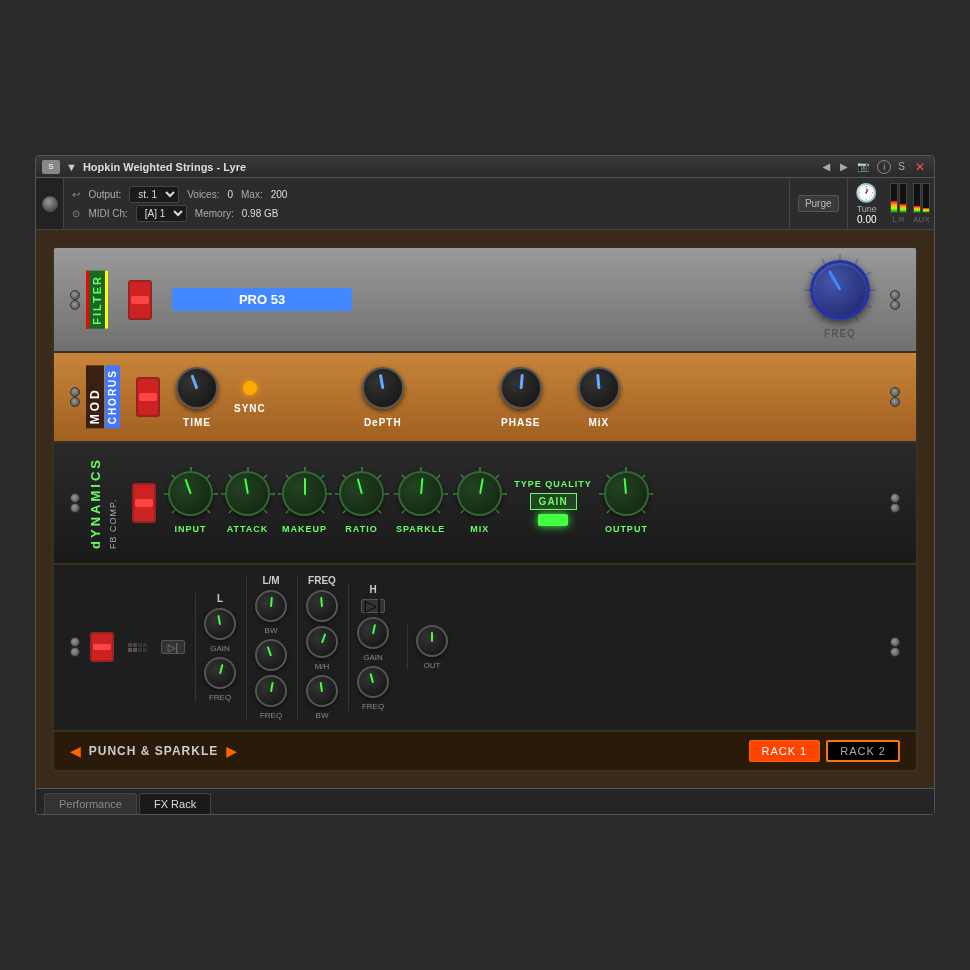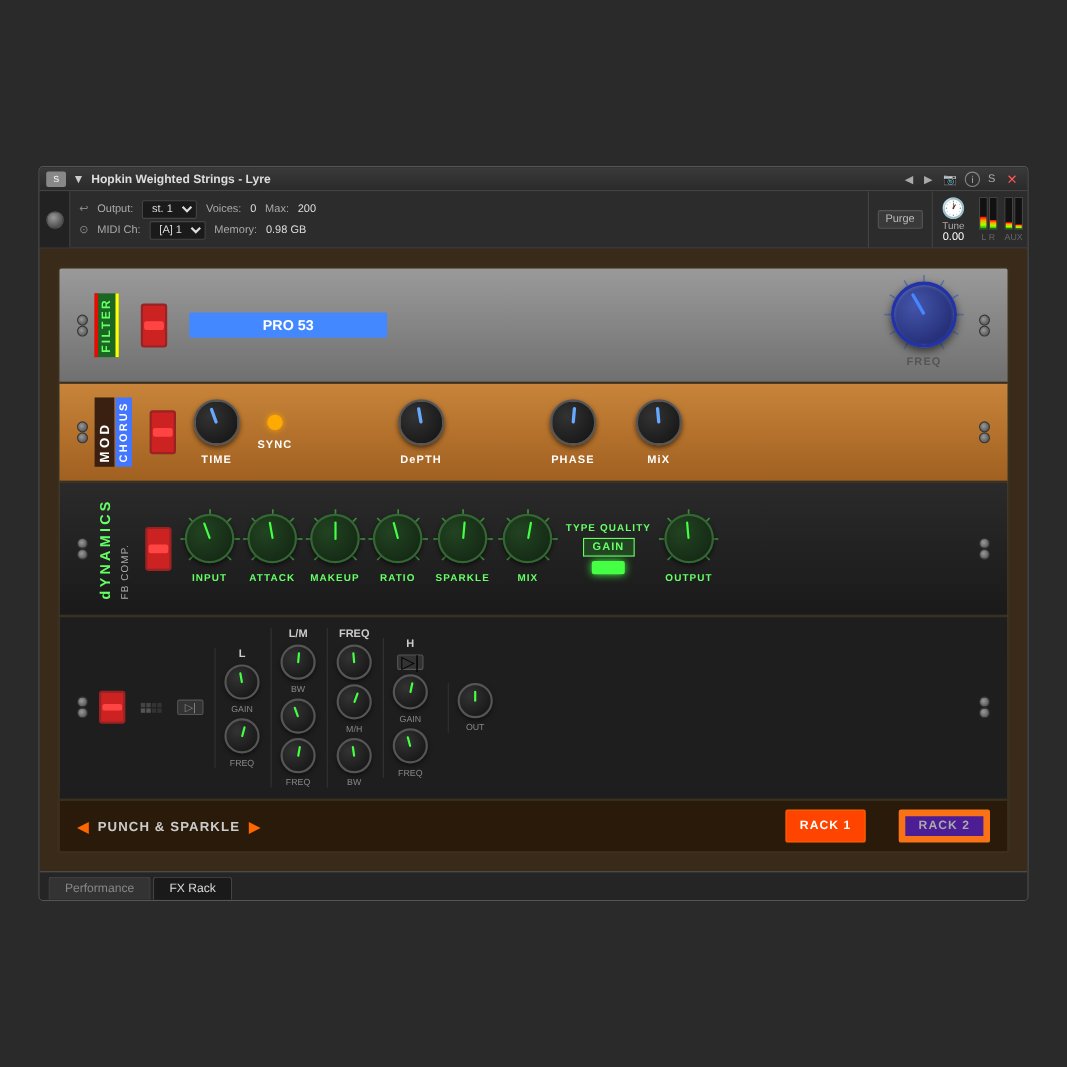--- a/index.html
+++ b/index.html
@@ -362,33 +362,32 @@
     .nav-arrow {
       color: #ff6600;
       cursor: pointer;
       font-size: 14px;
     }
     .rack-btn {
       padding: 3px 12px;
       font-size: 11px;
       cursor: pointer;
       border-radius: 2px;
-      font-weight: bold;
+      font-weight: normal;
       letter-spacing: 1px;
-      margin-left: 24px;
     }
     .rack-btn-active {
       background: #ff4400;
       color: #fff;
       border: 1px solid #ff6600;
     }
     .rack-btn-inactive {
-      background: #4c1d95;
+      background: #000000;
       color: #aaa;
-      border: 6px solid #f97316;
+      border: 2px solid #f97316;
     }
 
     
     .tab-bar {
       background: #252525;
       display: flex;
       padding: 4px 8px 0;
       gap: 2px;
       border-top: 1px solid #555;
     }

